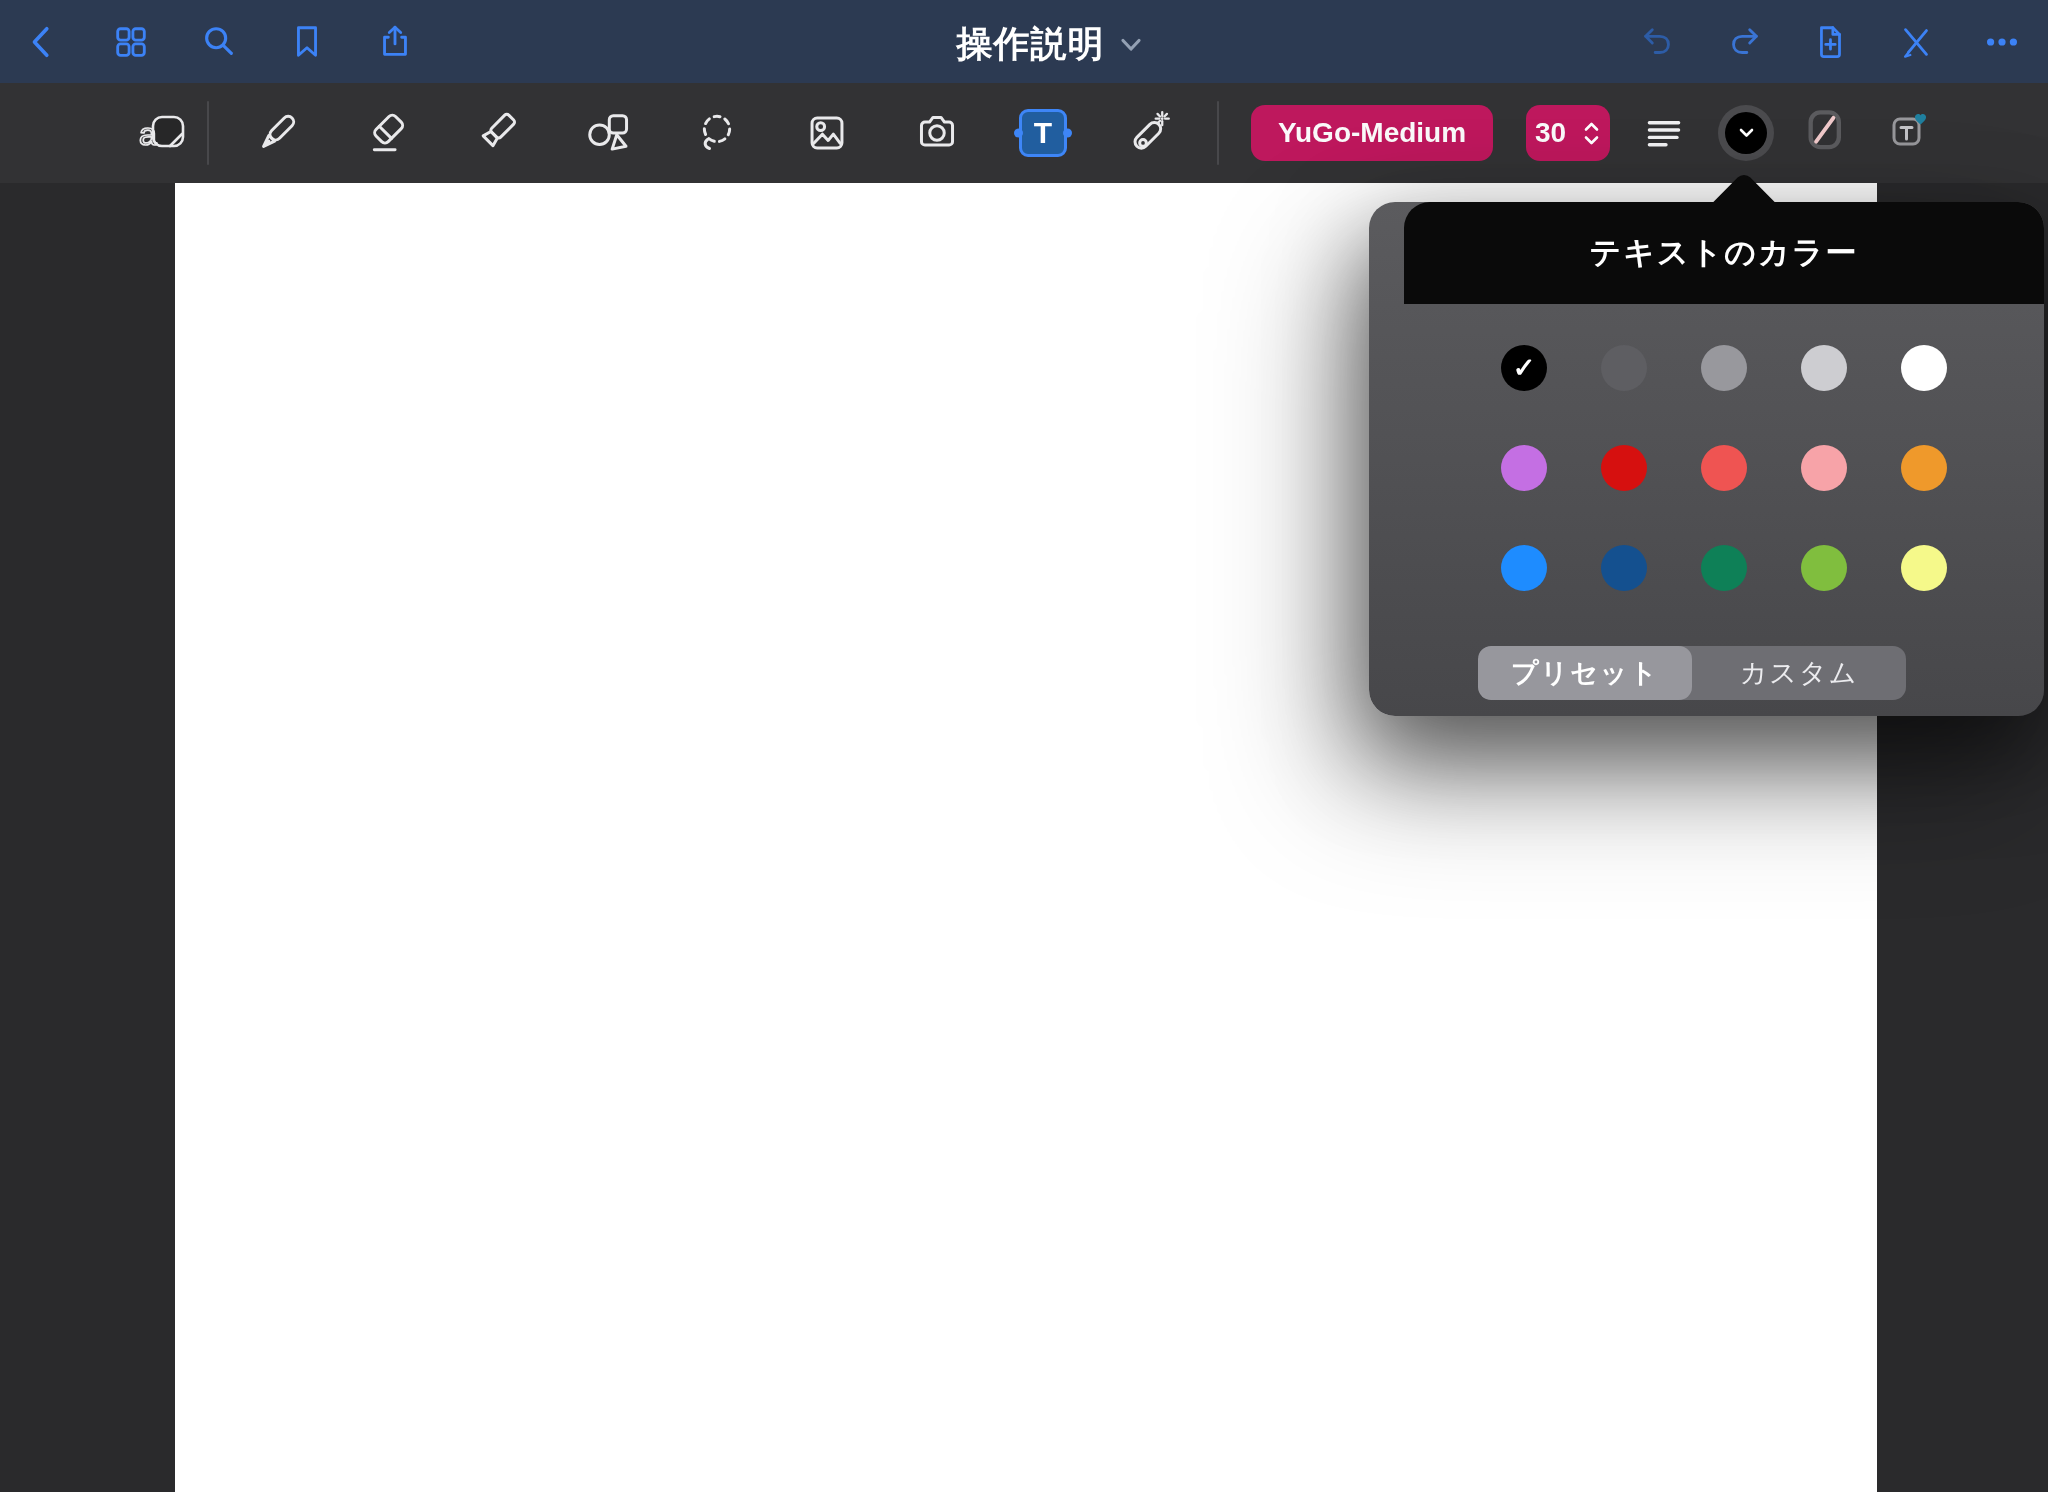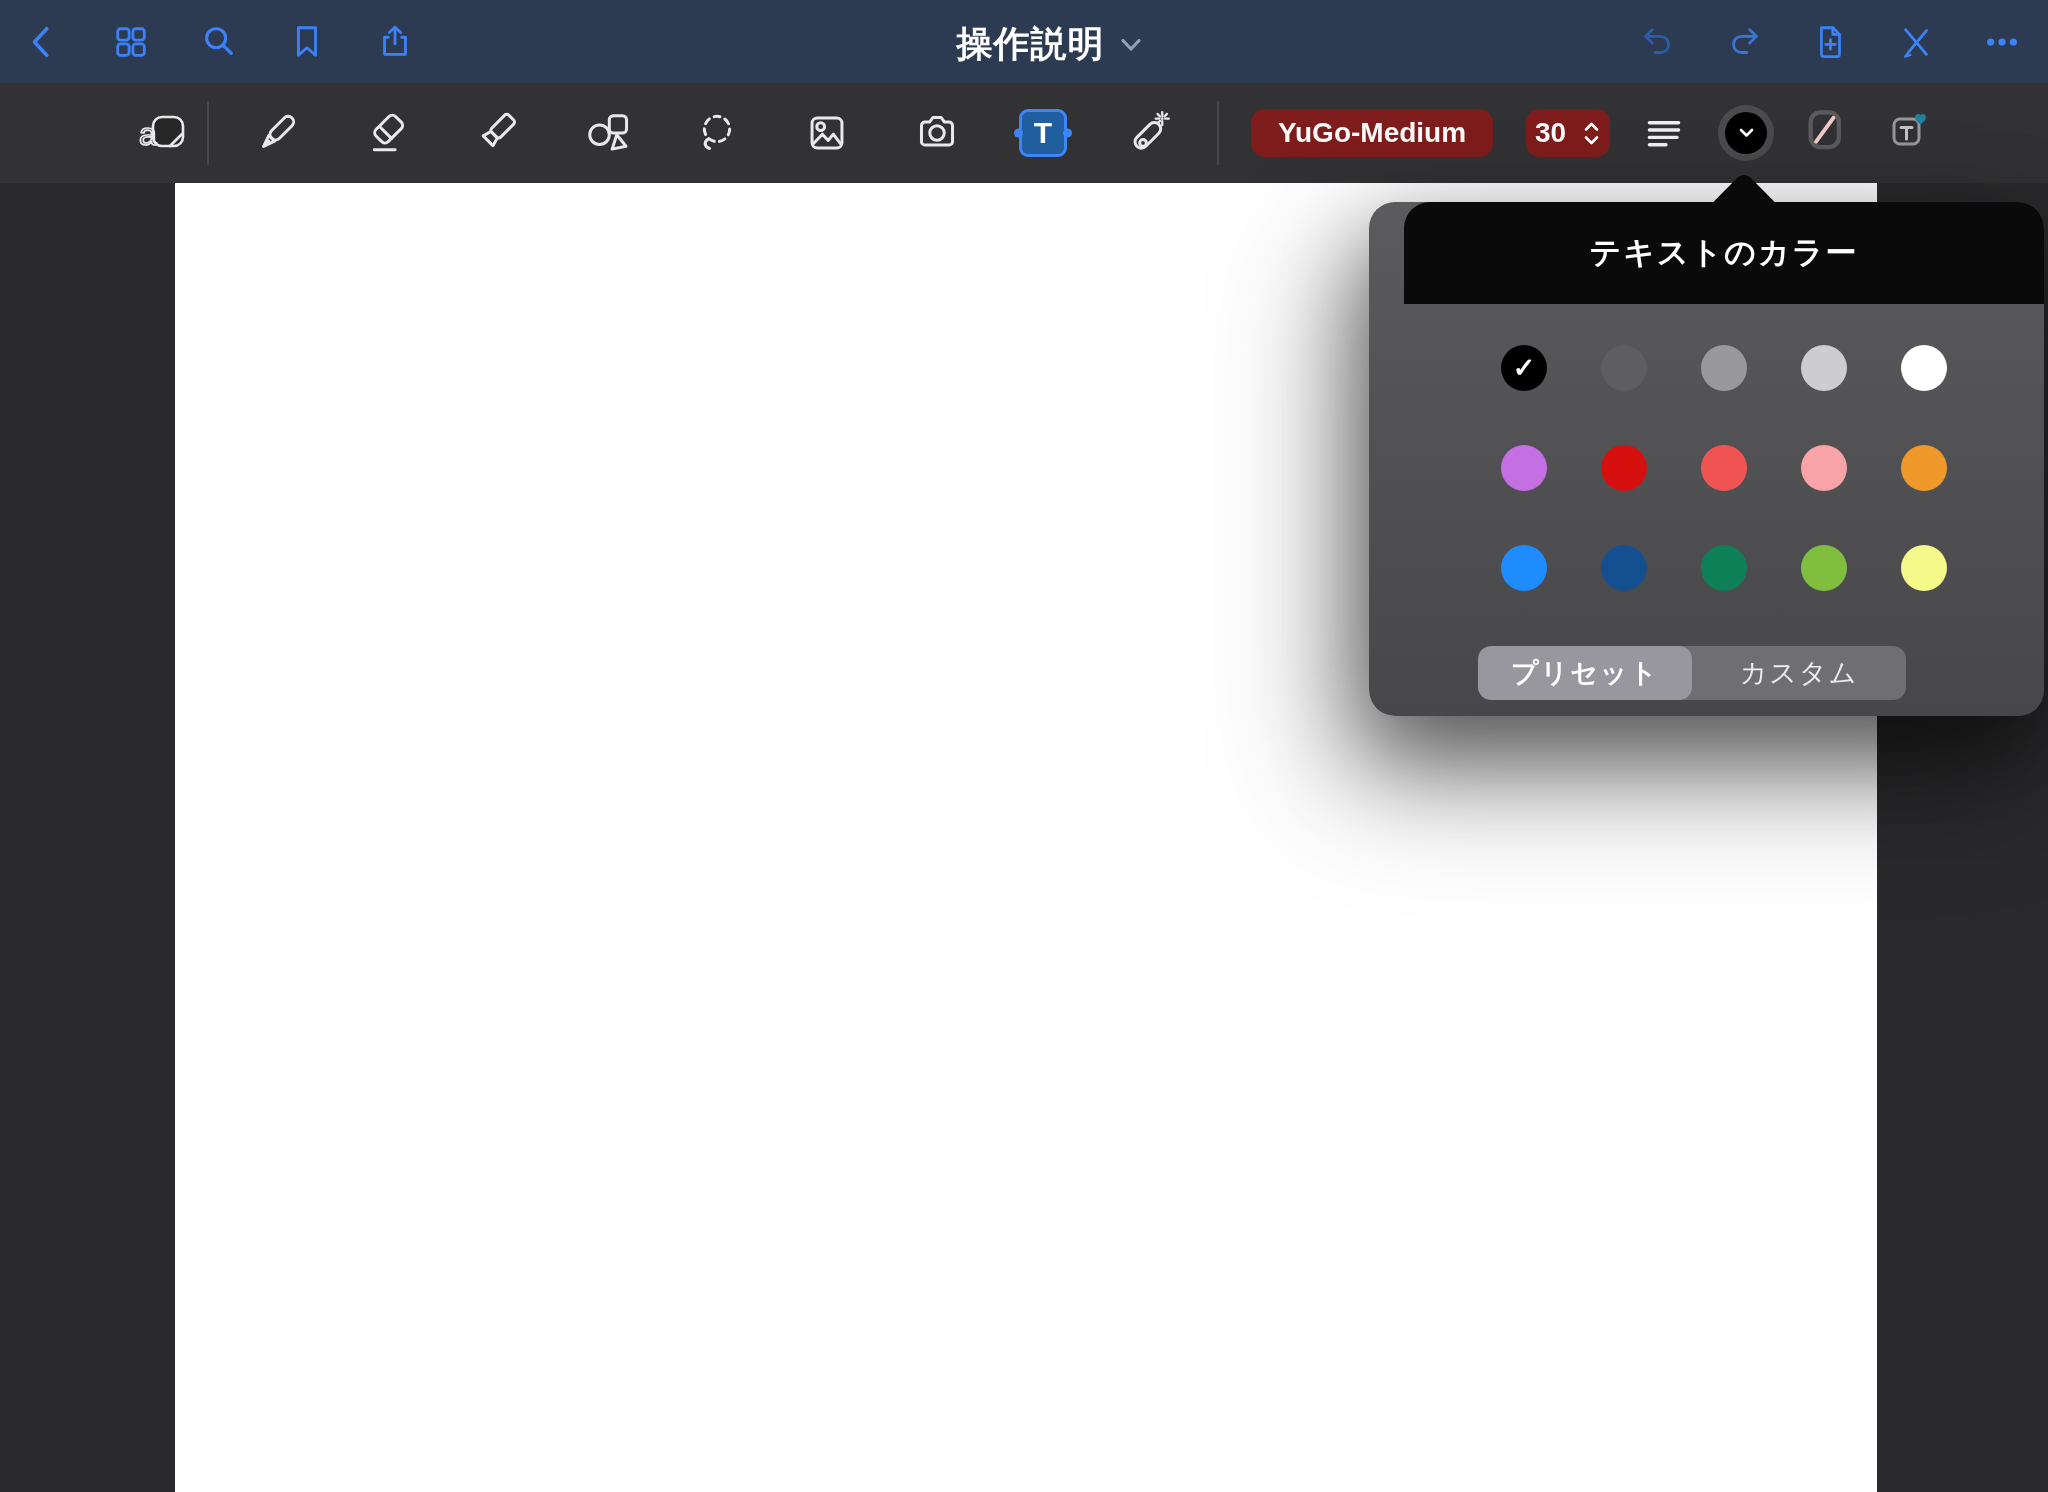--- a/index.html
+++ b/index.html
@@ -34,21 +34,21 @@
   .tool.first{margin-left:40px;}
   .text-tool{width:48px;height:48px;border-radius:9px;position:relative;
              background:var(--text-tool-fill,#215E9F);border:3px solid var(--text-tool-border,#3E86F7);
              display:flex;align-items:center;justify-content:center;box-sizing:border-box;cursor:pointer;padding:0;}
   .text-tool .glyph{color:#FFFFFF;font-size:30px;font-weight:700;line-height:1;}
   .text-tool::before,.text-tool::after{content:"";position:absolute;top:50%;width:9px;height:9px;
              border-radius:50%;background:var(--text-tool-border,#3E86F7);transform:translateY(-50%);}
   .text-tool::before{left:-8px;} .text-tool::after{right:-8px;}
 
   .format{position:absolute;left:1251px;top:0;height:100%;display:flex;align-items:center;gap:26px;}
-  .pill{height:48px;border-radius:14px;background:#7f1d1d;border:none;cursor:pointer;
+  .pill{height:56px;border-radius:14px;background:#be185d;border:none;cursor:pointer;
         display:flex;align-items:center;justify-content:center;color:#FAFAFA;}
   .font-pill{width:242px;font-size:28px;font-weight:700;margin-right:7px;}
   .size-pill{width:84px;font-size:28px;font-weight:700;gap:16px;}
   .fbtn{width:56px;height:56px;display:flex;align-items:center;justify-content:center;
         background:none;border:none;padding:0;cursor:pointer;}
   .color-btn{width:56px;height:56px;border-radius:50%;background:#4B4B4E;border:none;cursor:pointer;
              display:flex;align-items:center;justify-content:center;padding:0;}
   .color-btn .inner{width:42px;height:42px;border-radius:50%;background:#000;
              display:flex;align-items:center;justify-content:center;}
 

